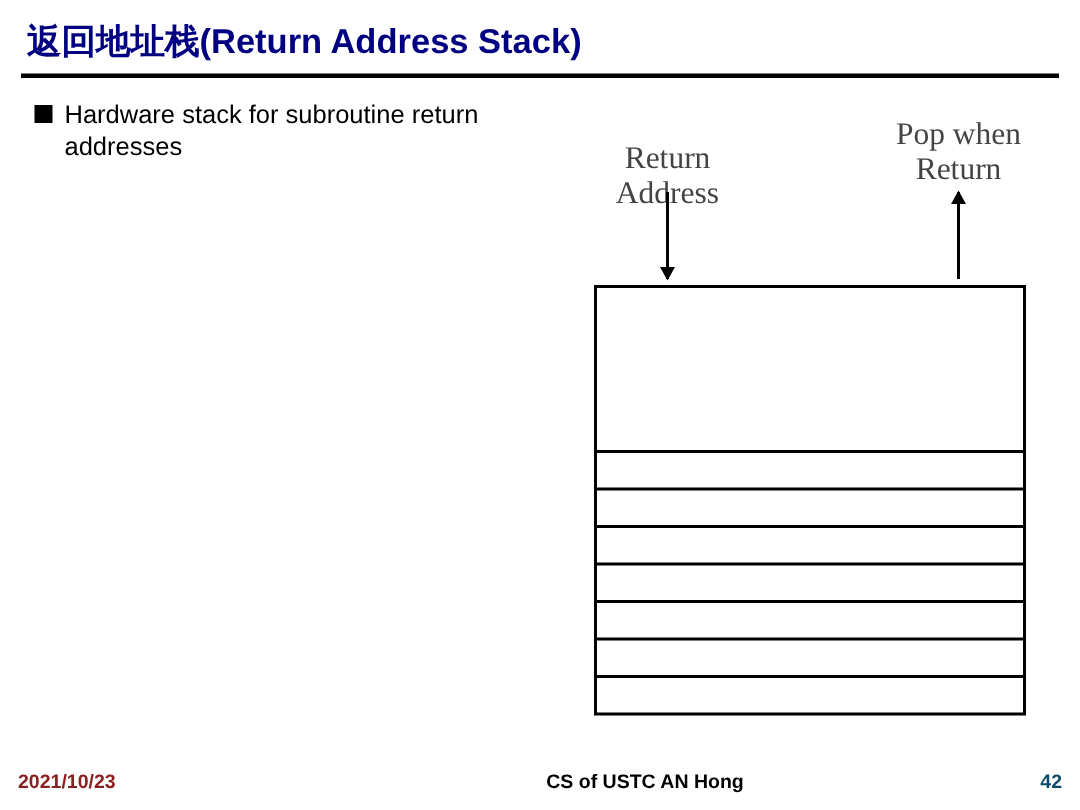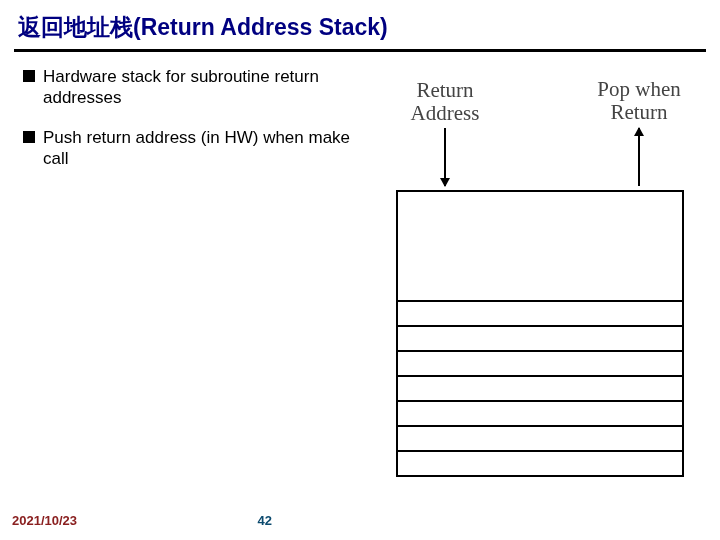--- a/index.html
+++ b/index.html
@@ -52,21 +52,21 @@
       height: 420px;
     }
     .lbl {
       position: absolute;
       font-family: "Times New Roman", serif;
       font-size: 21px;
       color: #444;
       line-height: 1.1;
       text-align: center;
     }
-    .lbl-return  { left: 12px;  top: 9px; width: 110px; }
+    .lbl-return  { left: 12px;  top: 24px; width: 110px; }
     .lbl-pop     { left: 196px; top: 8px; width: 130px; }
     .arrow-down {
       position: absolute;
       width: 2px;
       background: #000;
     }
     .arrow-down::after {
       content: "";
       position: absolute;
       bottom: -1px;
@@ -123,24 +123,20 @@
 
 <div class="title">返回地址栈(Return Address Stack)</div>
 <div class="hr"></div>
 
 <div class="content">
   <div class="bullets">
     <div class="bullet">
       <div class="square"></div>
       <div>Hardware stack for subroutine return addresses</div>
     </div>
-    <div class="bullet">
-      <div class="square"></div>
-      <div>Push return address (in HW) when make call</div>
-    </div>
   </div>
 </div>
 
 <div class="diagram">
   <div class="lbl lbl-return">Return Address</div>
   <div class="lbl lbl-pop">Pop when Return</div>
   <div class="arrow-down ar1"></div>
   <div class="arrow-up ar2"></div>
   <div class="stack">
     <div class="row big"></div>
@@ -149,14 +145,15 @@
     <div class="row"></div>
     <div class="row"></div>
     <div class="row"></div>
     <div class="row"></div>
     <div class="row"></div>
   </div>
 </div>
 
 <div class="footer">
   <div class="date">2021/10/23</div>
+  <div class="center">CS of USTC AN Hong</div>
   <div class="page">42</div>
 </div>
 
 </body></html>

